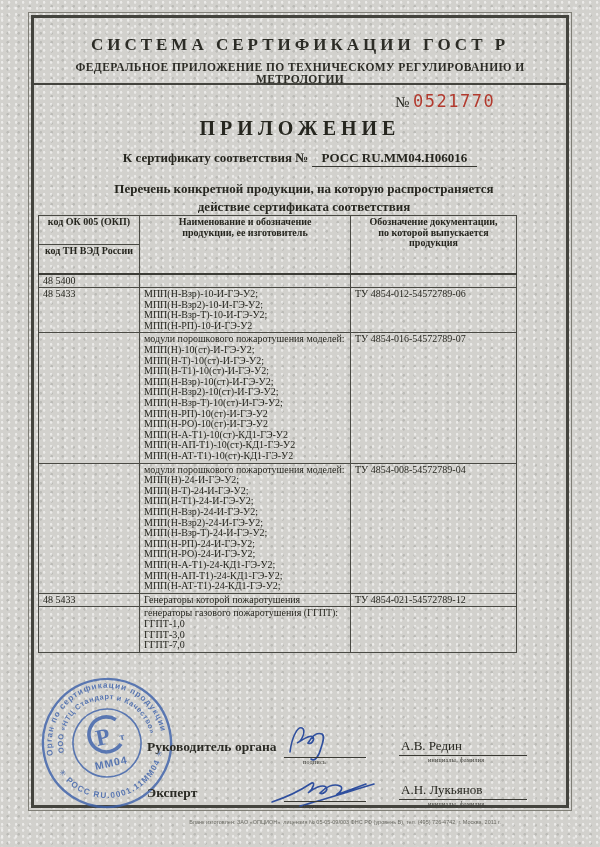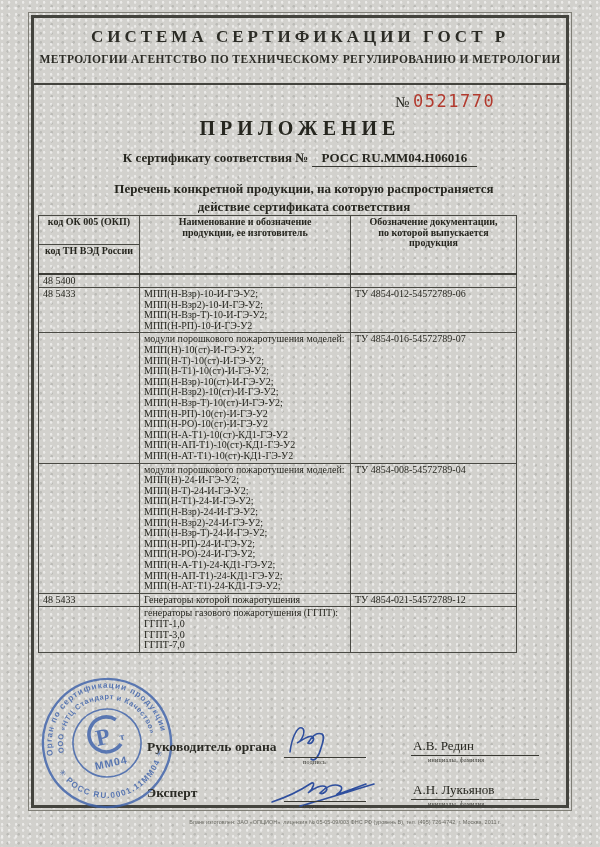--- a/index.html
+++ b/index.html
@@ -20,21 +20,21 @@
   
   .frame {
     left:31px; top:15px; width:538px; height:793px;
     border:3px solid #44443e;
     outline:1px solid #807f77;
     outline-offset:2px;
   }
   .header-box {
     left:31px; top:15px; width:538px; height:70px;
     border-bottom:2px solid #44443e;
-    text-align:center; padding-top:12px;
+    text-align:center; padding-top:20px;
   }
   .sys-title { font-size:17px; font-weight:bold; letter-spacing:4px; color:#2c2c26; }
   .sys-sub   { font-size:11.5px; font-weight:bold; letter-spacing:.4px; margin-top:6px; color:#2c2c26; }
   .serial { left:395px; top:91px; width:170px; font-size:15px; }
   .serial .num {
     font-family:"DejaVu Sans Mono","Liberation Mono",monospace;
     font-size:17px; letter-spacing:1.5px; color:#b23a2e; font-weight:500;
   }
   .app-title { left:0; top:117px; width:600px; text-align:center;
     font-size:20px; font-weight:bold; letter-spacing:5px; }
@@ -55,33 +55,33 @@
   th.h1 { text-align:center; height:29px; padding-top:7px; padding-left:6px; font-size:10.5px; }
   th.h2, th.h3 { text-align:center; vertical-align:middle; font-size:10.5px; line-height:13px; }
   tr.codes-split td, tr.codes-split th { border-top:1px solid #4a4a44; }
   tbody tr:first-child td { border-top:2px solid #3c3c36; }
   td.c1 { font-size:10px; }
 
   .stamp { left:34px; top:670px; width:146px; height:146px; }
   .sig-label { font-size:13.5px; font-weight:bold; color:#2a2a24; }
   .line { border-top:1px solid #3a3a34; height:1px; }
   .tiny { font-size:6px; color:#3a3a34; letter-spacing:.3px; }
-  .name { font-size:13px; border-bottom:1px solid #3a3a34; padding:0 6px 1px 2px; display:inline-block; min-width:128px;margin-left:12px; }
+  .name { font-size:13px; border-bottom:1px solid #3a3a34; padding:0 6px 1px 2px; display:inline-block; min-width:128px; }
   .fineprint { left:110px; top:819px; width:470px; text-align:center;
     font-size:5.5px; color:#6a6a63; font-family:"Liberation Sans","DejaVu Sans",sans-serif; }
   .sigart { overflow:visible; }
 </style>
 </head>
 <body>
 
 <div class="abs frame"></div>
 
 <div class="abs header-box">
   <div class="sys-title">СИСТЕМА СЕРТИФИКАЦИИ ГОСТ Р</div>
-  <div class="sys-sub">МЕТРОЛОГИИ АГЕНТСТВО ПО ТЕХНИЧЕСКОМУ РЕГУЛИРОВАНИЮ И МЕТРОЛОГИИ</div>
+  <div class="sys-sub">ФЕДЕРАЛЬНОЕ ПРИЛОЖЕНИЕ ПО ТЕХНИЧЕСКОМУ РЕГУЛИРОВАНИЮ И МЕТРОЛОГИИ</div>
 </div>
 
 <div class="abs serial">
   <span>№</span>
   <span class="num">0521770</span>
 </div>
 
 <div class="abs app-title">ПРИЛОЖЕНИЕ</div>
 
 <div class="abs cert-line">

